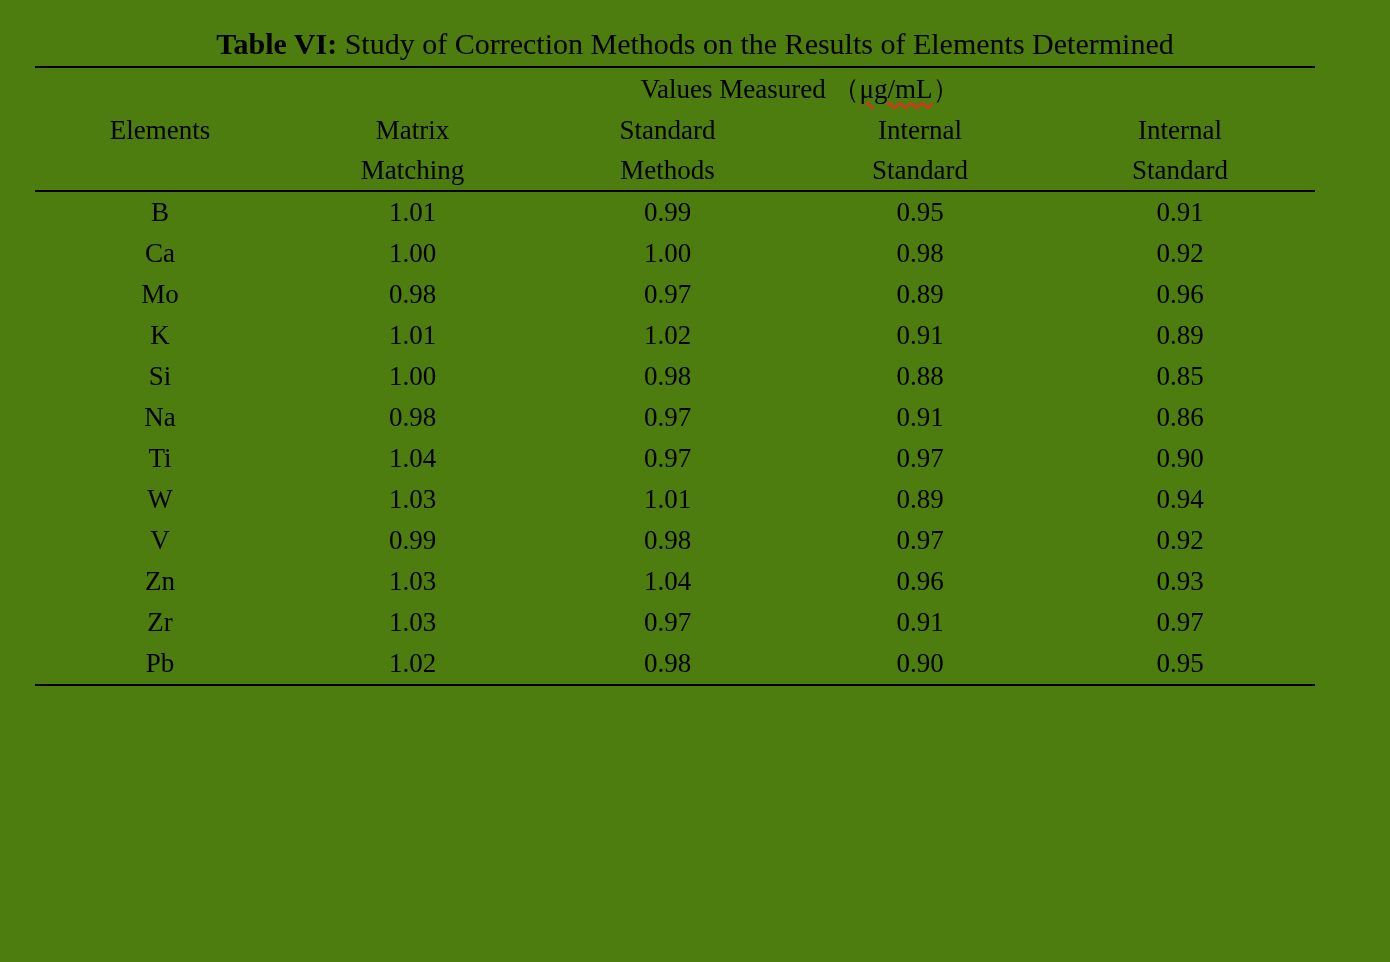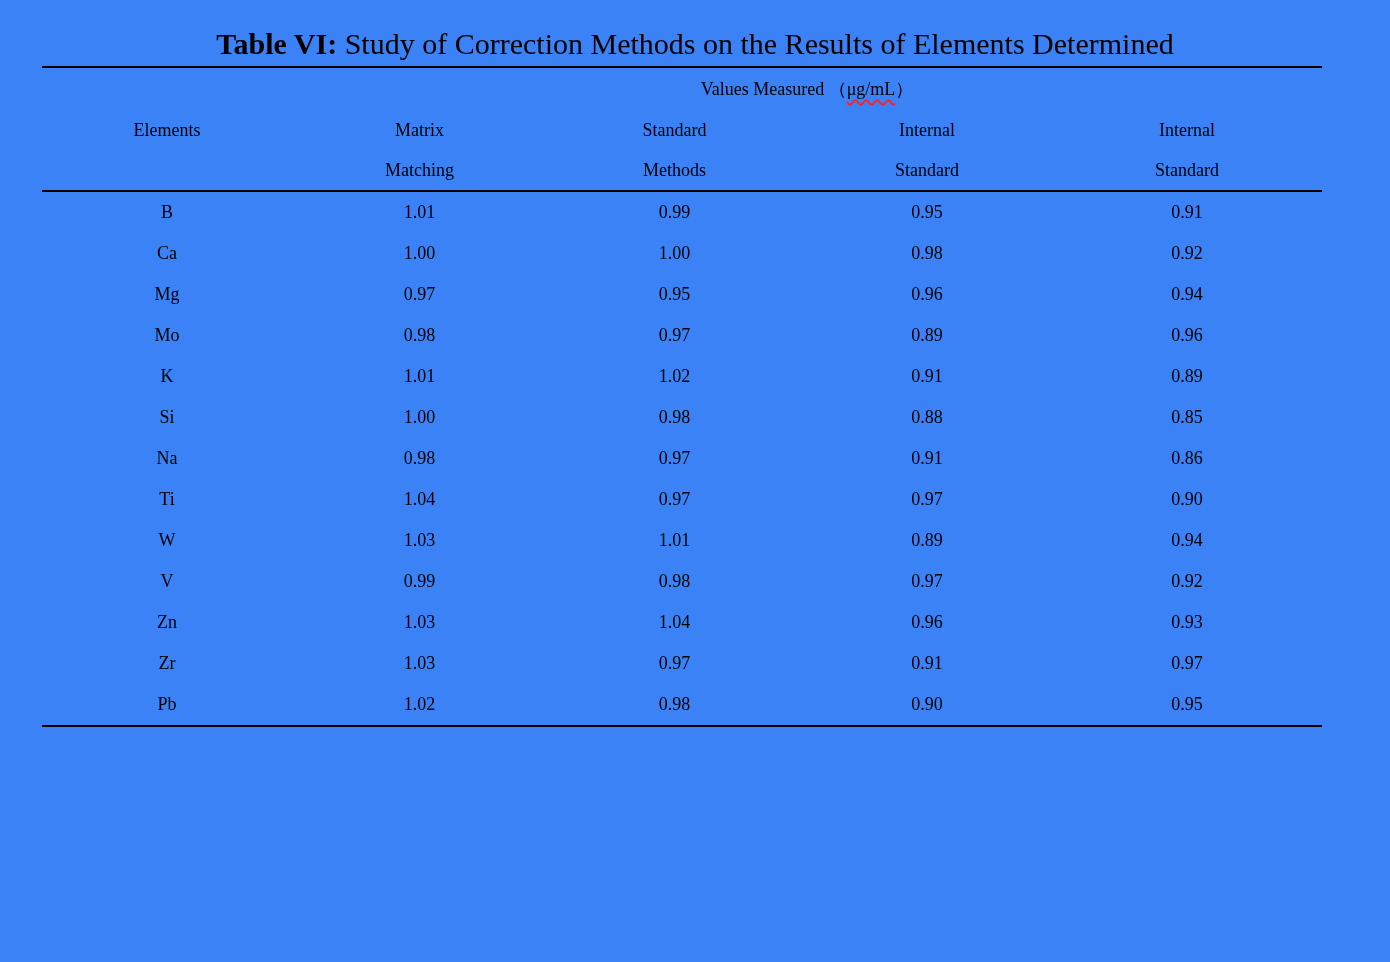--- a/index.html
+++ b/index.html
@@ -4,44 +4,44 @@
 <style>
   html, body {
     margin: 0;
     padding: 0;
     background: #ffffff;
   }
   .page {
     position: relative;
     width: 1390px;
     height: 962px;
-    background: #3b82f6;
+    background: #4d7c0f;
     color: #000000;
     font-family: "Liberation Serif", "DejaVu Serif", serif;
     box-sizing: border-box;
   }
   .title {
     position: absolute;
     top: 26px;
     left: 0;
     width: 1390px;
     text-align: center;
     font-size: 30px;
     line-height: 36px;
     white-space: nowrap;
   }
   .title .bold { font-weight: bold; }
   table.data-table {
     position: absolute;
     top: 66px;
-    left: 42px;
+    left: 35px;
     width: 1280px;
     border-collapse: collapse;
     table-layout: fixed;
-    font-size: 18px;
+    font-size: 27px;
     border-top: 2px solid #000000;
     border-bottom: 2px solid #000000;
   }
   col.c1 { width: 250px; }
   col.c2 { width: 255px; }
   col.c3 { width: 255px; }
   col.c4 { width: 250px; }
   col.c5 { width: 270px; }
   thead { border-bottom: 2px solid #000000; }
   th, td {
@@ -110,27 +110,20 @@
           <td>0.91</td>
         </tr>
         <tr>
           <td>Ca</td>
           <td>1.00</td>
           <td>1.00</td>
           <td>0.98</td>
           <td>0.92</td>
         </tr>
         <tr>
-          <td>Mg</td>
-          <td>0.97</td>
-          <td>0.95</td>
-          <td>0.96</td>
-          <td>0.94</td>
-        </tr>
-        <tr>
           <td>Mo</td>
           <td>0.98</td>
           <td>0.97</td>
           <td>0.89</td>
           <td>0.96</td>
         </tr>
         <tr>
           <td>K</td>
           <td>1.01</td>
           <td>1.02</td>

